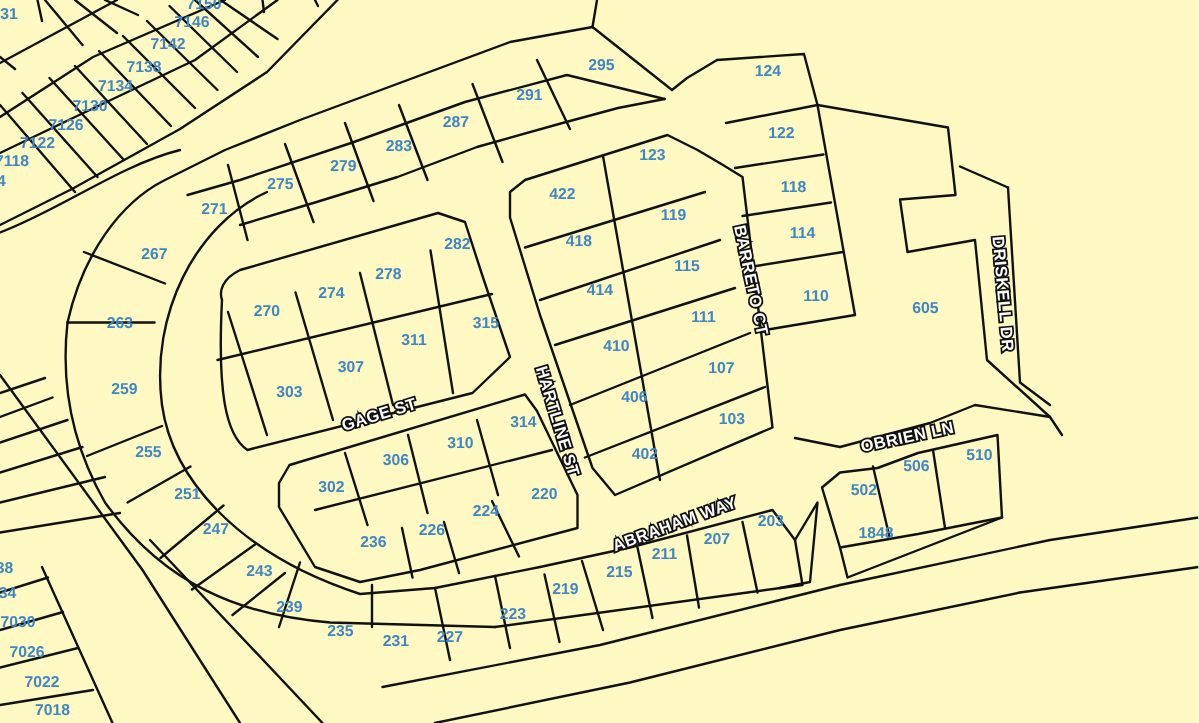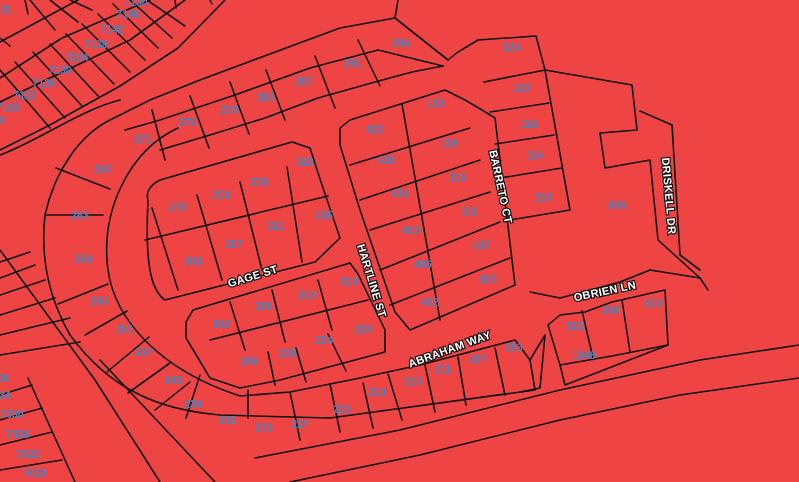--- a/index.html
+++ b/index.html
@@ -1,16 +1,16 @@
 <!DOCTYPE html>
 <html><head>
 <meta charset="utf-8">
 <style>
   html, body { margin: 0; padding: 0; background: #ffffff; }
-  #map { position: relative; width: 799px; height: 482px; overflow: hidden; background: #ef4444; }
+  #map { position: relative; width: 799px; height: 482px; overflow: hidden; background: #fef9c3; }
   svg { position: absolute; left: 0; top: 0; }
   .lot { fill: none; stroke: #111111; stroke-width: 1.6; stroke-linejoin: round; stroke-linecap: round; }
   .parcel-label { font-family: "Liberation Sans", sans-serif; font-size: 10.5px; font-weight: bold; fill: #3f86c2; text-anchor: middle; dominant-baseline: middle; }
   .street-label { font-family: "Liberation Sans", sans-serif; font-size: 11px; font-weight: bold; fill: #ffffff; stroke: #111111; stroke-width: 2.4px; paint-order: stroke; text-anchor: middle; dominant-baseline: middle; letter-spacing: 0.3px; }
 </style>
 </head>
 <body>
 
 <div id="map">
 <svg width="799" height="482" viewBox="0 0 799 482">

